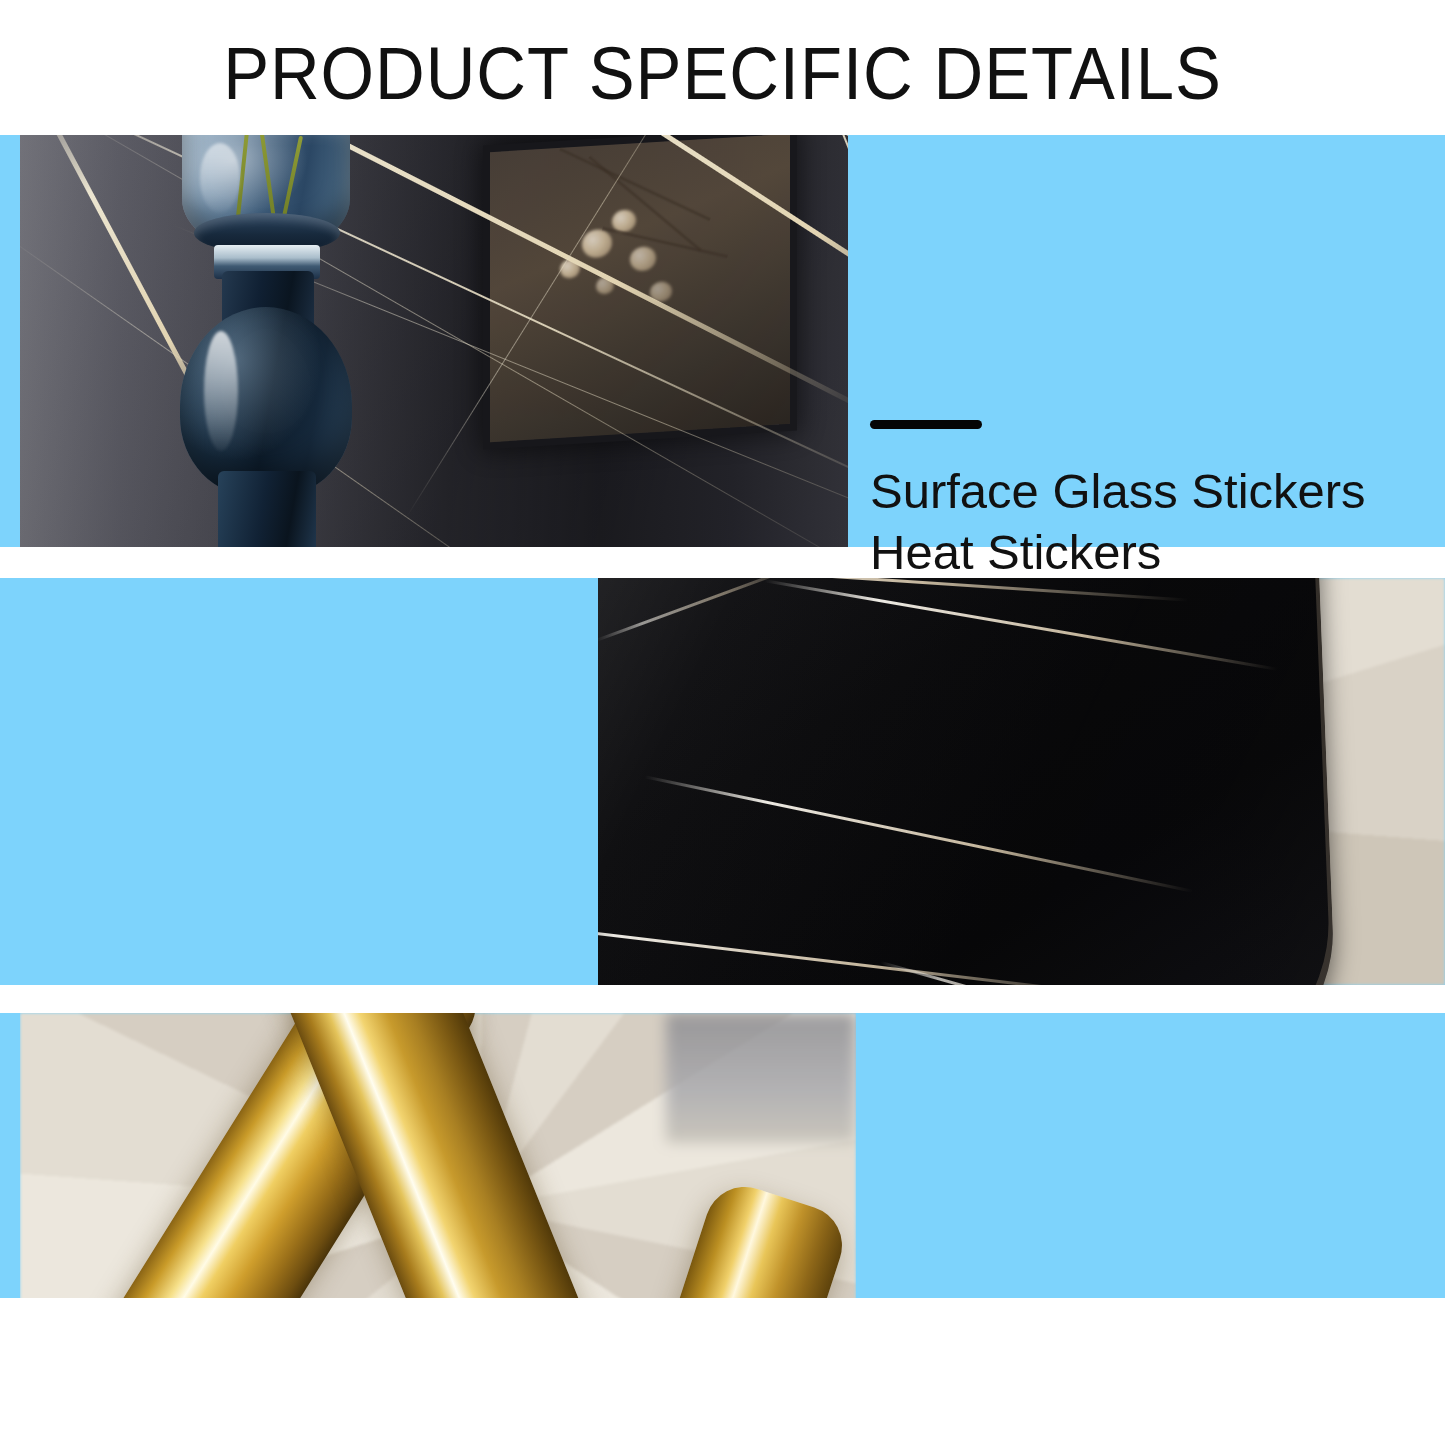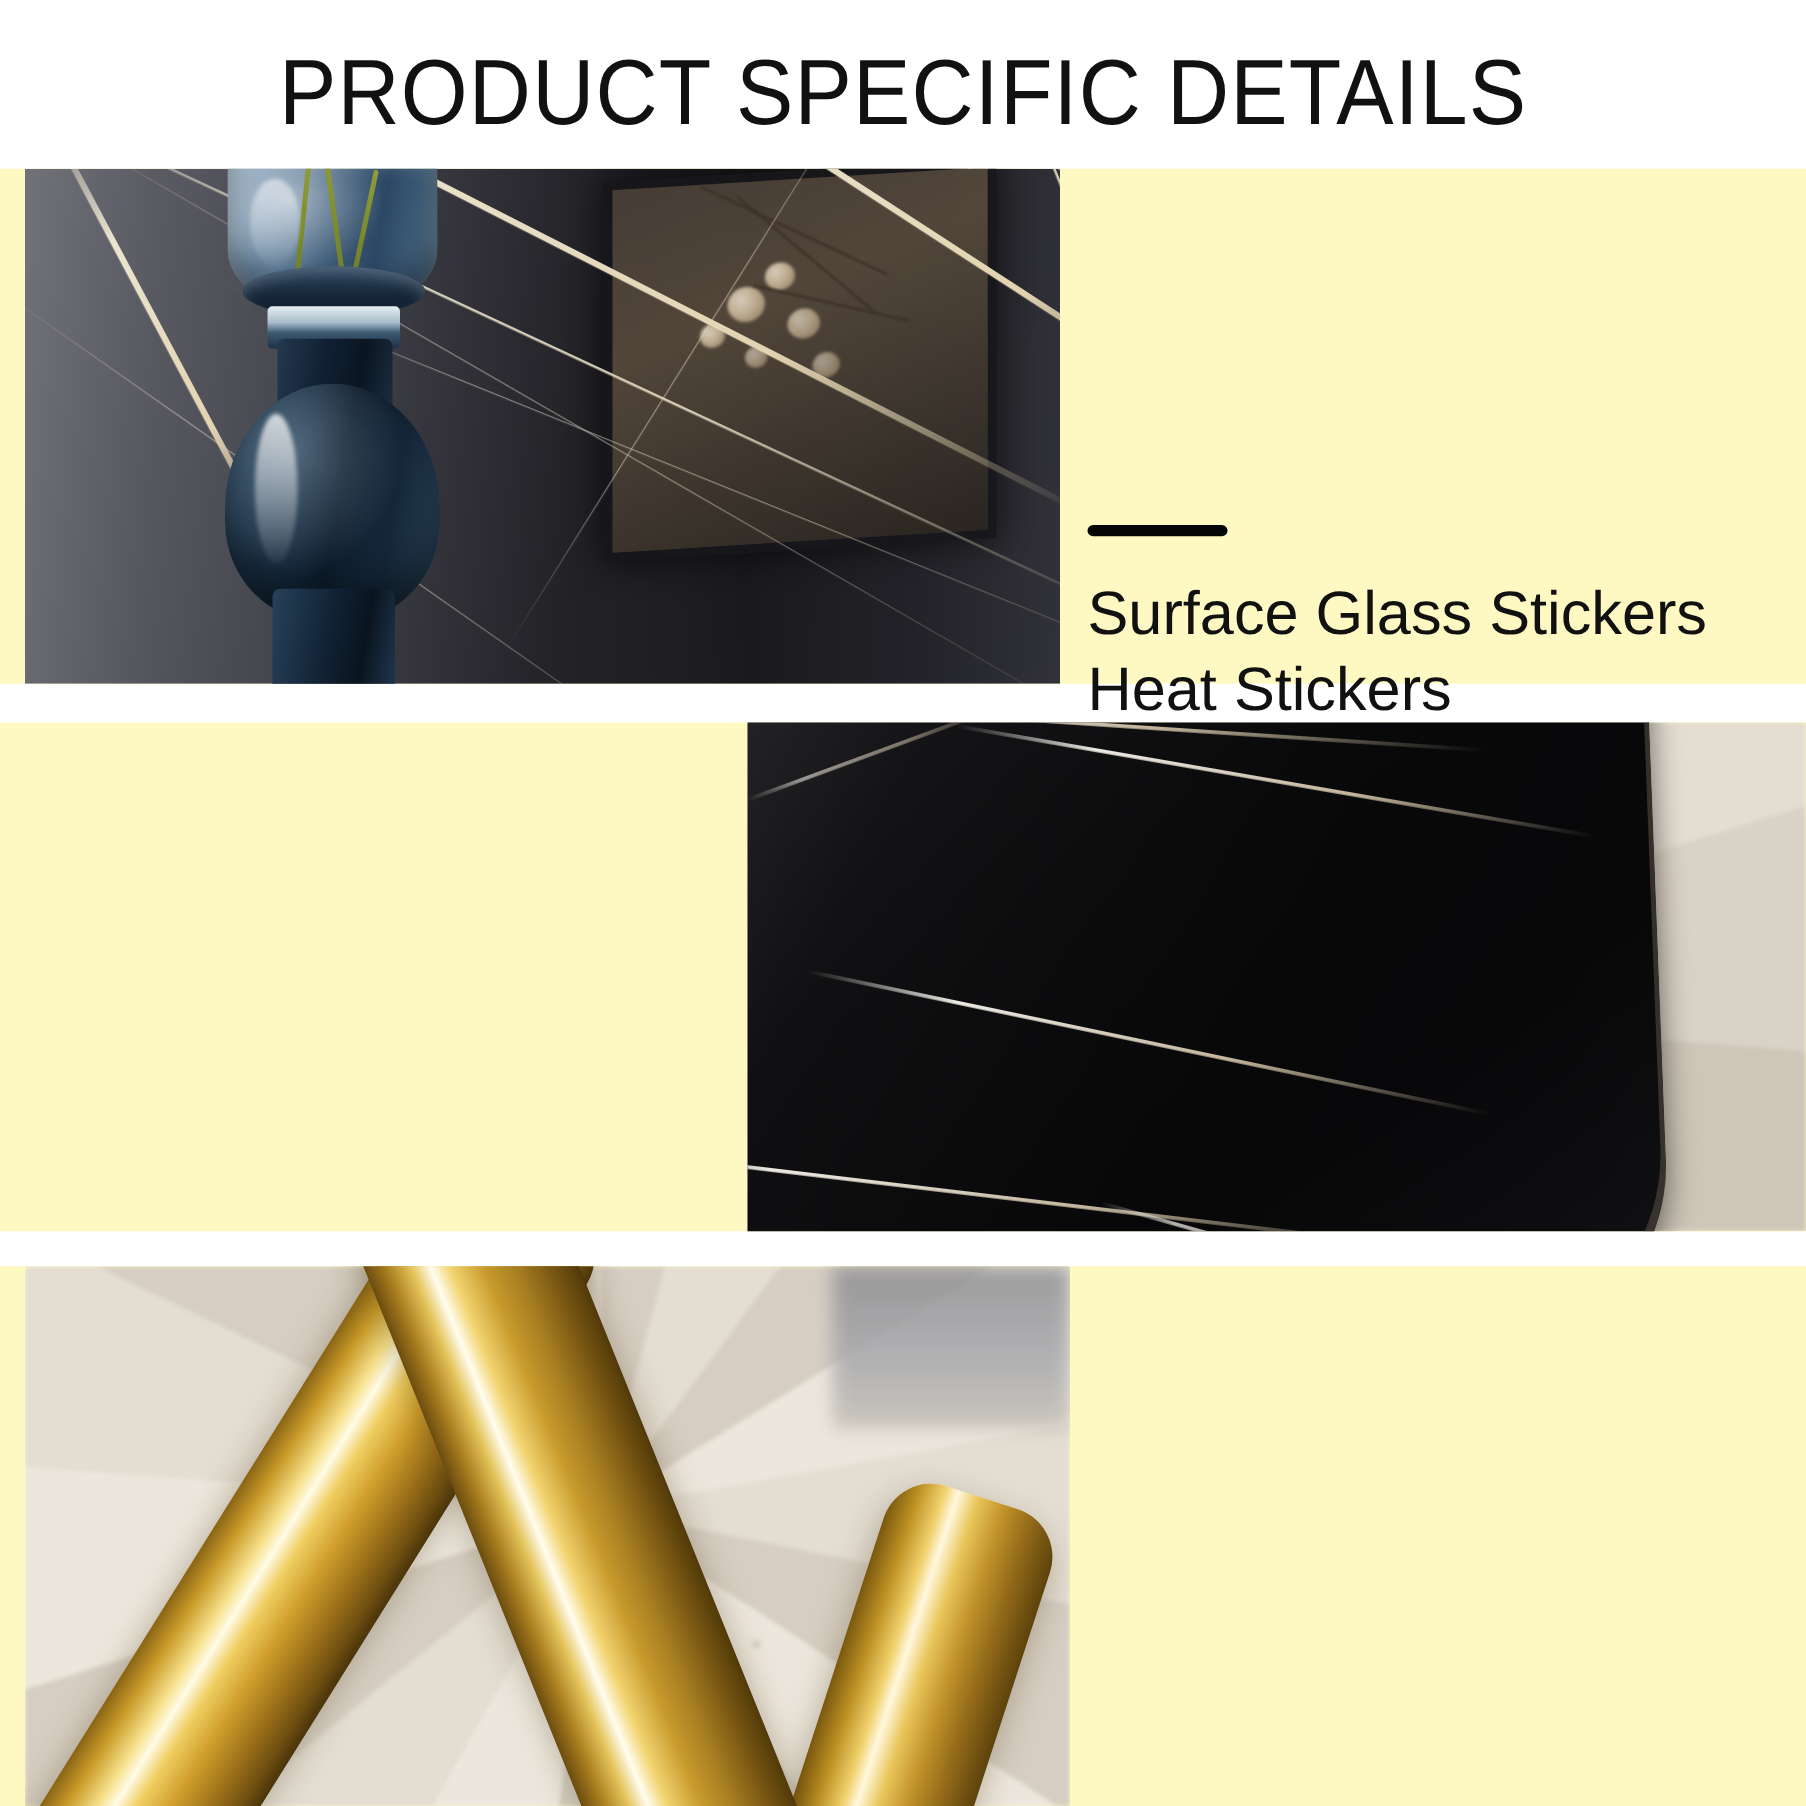--- a/index.html
+++ b/index.html
@@ -7,21 +7,21 @@
     margin: 0;
     padding: 0;
     background: #ffffff;
   }
   body {
     font-family: "Liberation Sans", sans-serif;
   }
   .page {
     position: relative;
     width: 1445px;
-    height: 1445px;
+    height: 1298px;
     background: #ffffff;
     overflow: hidden;
   }
 
   
   .page-title {
     position: absolute;
     left: 0;
     top: 34px;
     width: 1445px;
@@ -32,21 +32,21 @@
     letter-spacing: 1px;
     color: #111111;
     transform: scaleX(0.93);
     transform-origin: 50% 50%;
     white-space: nowrap;
   }
 
   
   .panel {
     position: absolute;
-    background: #fef9c3;
+    background: #7dd3fc;
   }
   #panel-1 { left: 0;   top: 135px;  width: 1445px; height: 412px; }
   #panel-2 { left: 0;   top: 578px;  width: 1445px; height: 407px; }
   #panel-3 { left: 0;   top: 1013px; width: 1445px; height: 432px; }
 
   
   .photo {
     position: absolute;
     overflow: hidden;
   }

